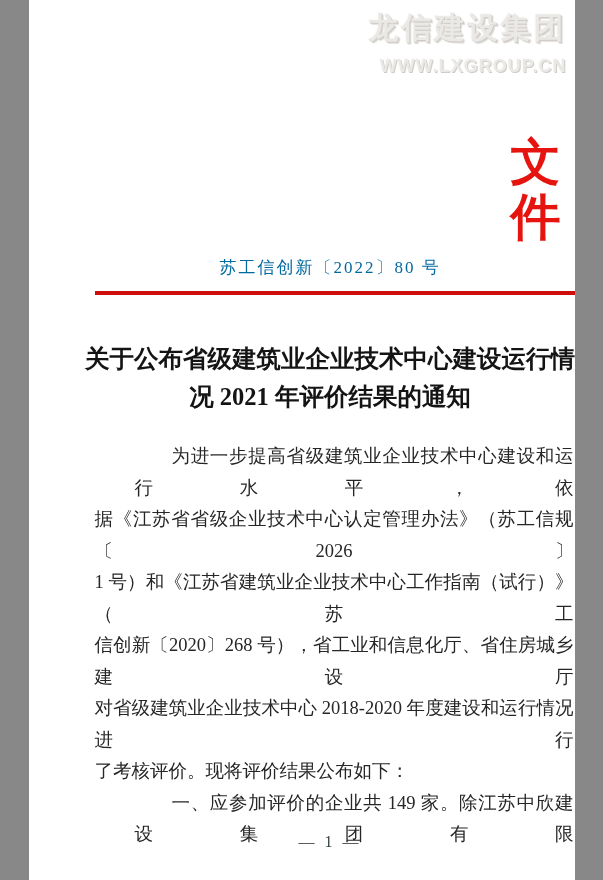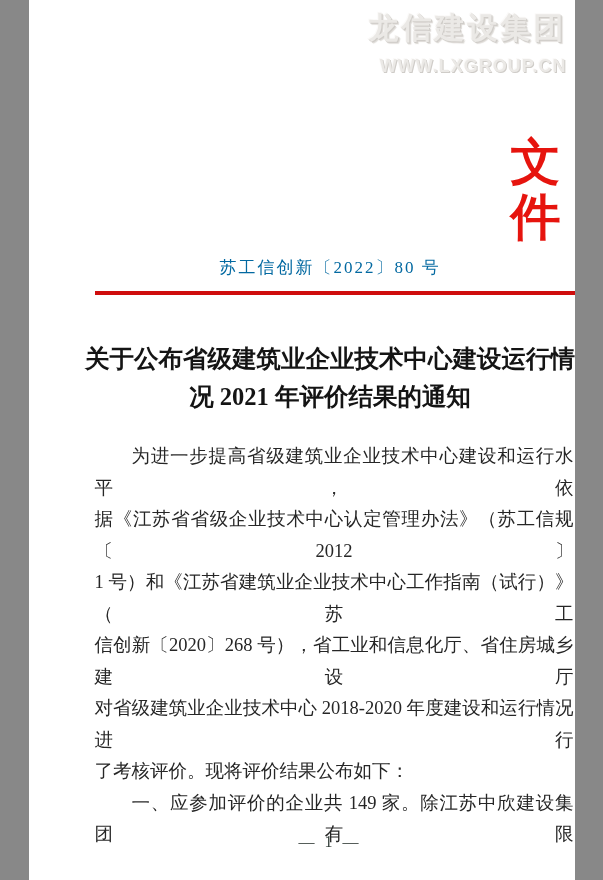--- a/index.html
+++ b/index.html
@@ -115,20 +115,21 @@
     line-height: 31.5px;
     min-height: 31.5px;
     white-space: normal;
   }
   .jfull {
     text-align: justify;
     text-align-last: justify;
   }
   .ind {
     text-indent: 37px;
+    margin-left: 40px;
   }
 
   
   .page-footer {
     position: absolute;
     top: 833px;
     left: 0;
     width: 603px;
     text-align: center;
     font-size: 16px;
@@ -149,21 +150,21 @@
   <div class="doc-type">文件</div>
 
   <div class="doc-number">苏工信创新〔2022〕80 号</div>
 
   <div class="red-divider"></div>
 
   <h1 class="doc-title"><span>关于公布省级建筑业企业技术中心建设运行情</span><br><span>况 2021 年评价结果的通知</span></h1>
 
   <div class="body-text">
     <div class="bline ind jfull">为进一步提高省级建筑业企业技术中心建设和运行水平，依</div>
-    <div class="bline jfull">据《江苏省省级企业技术中心认定管理办法》（苏工信规〔2012〕</div>
+    <div class="bline jfull">据《江苏省省级企业技术中心认定管理办法》（苏工信规〔2026〕</div>
     <div class="bline jfull">1 号）和《江苏省建筑业企业技术中心工作指南（试行）》（苏工</div>
     <div class="bline jfull">信创新〔2020〕268 号），省工业和信息化厅、省住房城乡建设厅</div>
     <div class="bline jfull">对省级建筑业企业技术中心 2018-2020 年度建设和运行情况进行</div>
     <div class="bline">了考核评价。现将评价结果公布如下：</div>
     <div class="bline ind jfull">一、应参加评价的企业共 149 家。除江苏中欣建设集团有限</div>
 
   </div>
 
   <div class="page-footer">— 1 —</div>
 

